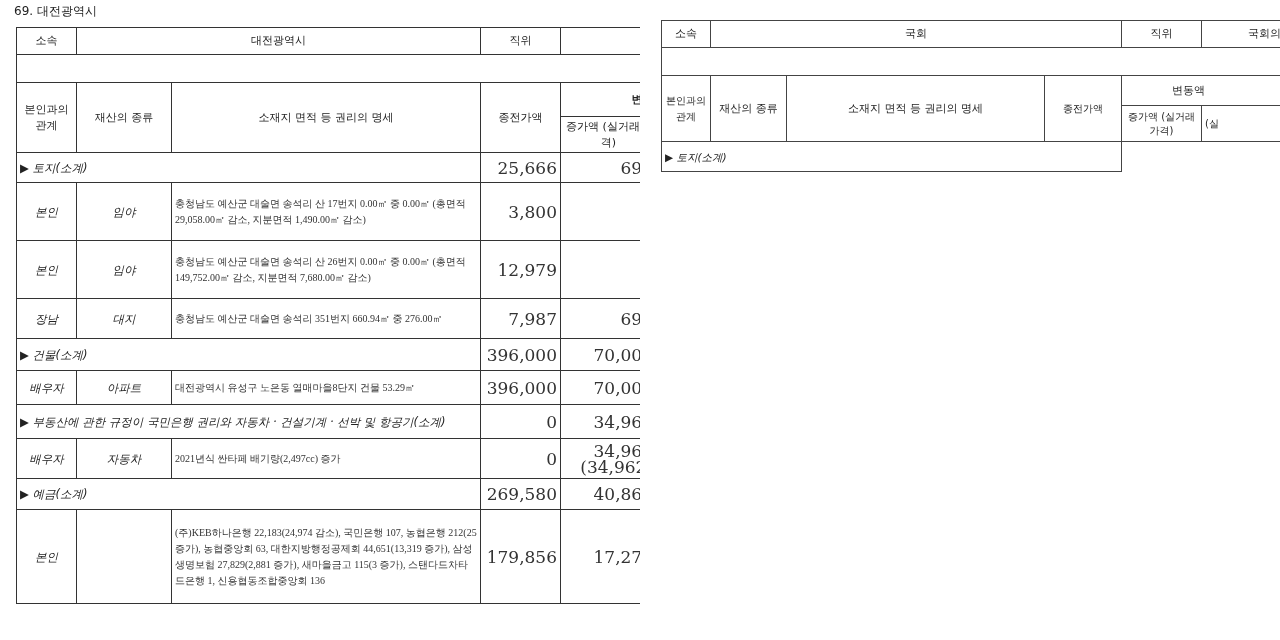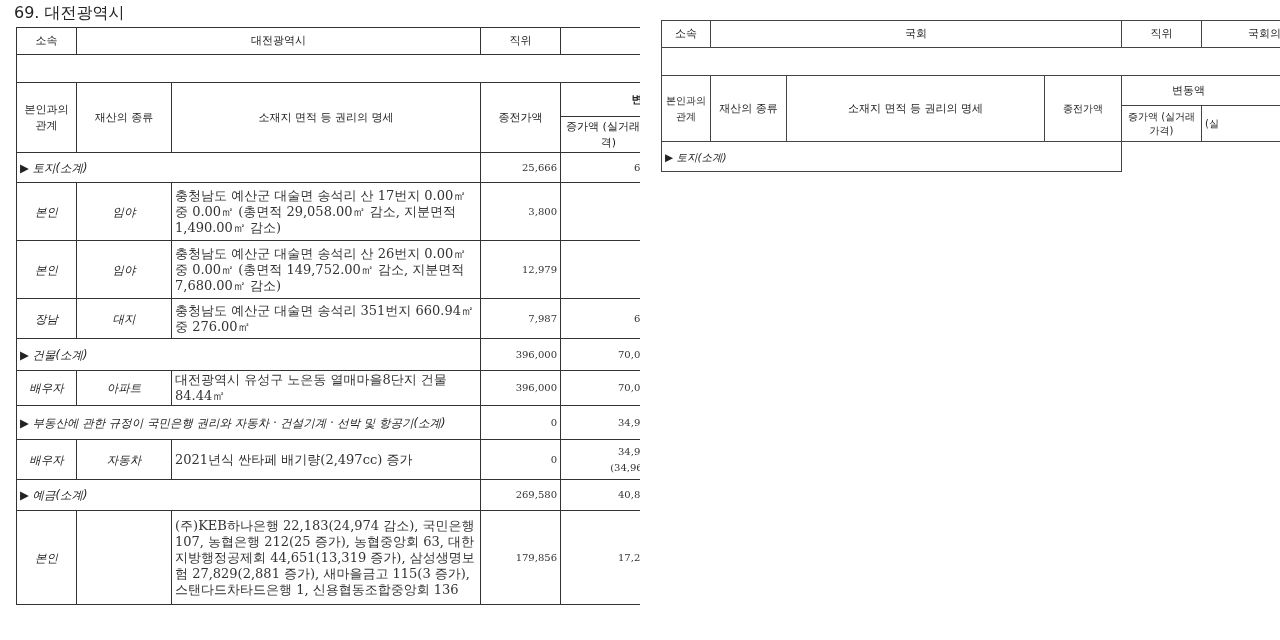--- a/index.html
+++ b/index.html
@@ -6,38 +6,38 @@
   body {
     width: 1280px; height: 640px; overflow: hidden; background: #ffffff;
     position: relative;
     font-family: "DejaVu Serif", "Liberation Serif", serif;
     color: #222;
   }
   .panel { position: absolute; top: 0; overflow: hidden; background: #fff; }
   #left { left: 0; width: 640px; height: 640px; }
   #right { left: 656px; width: 624px; height: 640px; top: 0; }
   .heading {
-    position: absolute; left: 14px; top: 3px; font-size: 16px; color: #222;
+    position: absolute; left: 14px; top: 3px; font-size: 12px; color: #222;
     font-family: "DejaVu Sans", sans-serif;
   }
   table.doc {
     position: absolute; border-collapse: collapse; table-layout: fixed;
     font-size: 11px;
   }
   table.doc td {
     border: 1px solid #333; padding: 1px 3px; vertical-align: middle;
     line-height: 16px; overflow: hidden;
   }
   .c { text-align: center; }
   .r { text-align: right; }
   .l { text-align: left; }
   .hdr { font-family: "DejaVu Sans", sans-serif; font-size: 11px; }
   .sub { font-family: "DejaVu Sans", sans-serif; font-size: 11.5px; font-style: italic; }
-  .desc { font-size: 13px; line-height: 17px; color: #333; }
-  .num { font-size: 10px; color: #333; }
+  .desc { font-size: 10px; line-height: 17px; color: #333; font-family: Liberation Serif, serif; }
+  .num { font-size: 17px; color: #333; }
   .bold { font-weight: bold; }
   #right table.doc td { border-color: #444; }
 </style>
 </head>
 <body>
 
 <div id="left" class="panel">
   <div class="heading">69. 대전광역시</div>
   <table class="doc" style="left:16px; top:27px; width:640px;">
     <colgroup>
@@ -96,21 +96,21 @@
     </tr>
 
     <tr style="height:32px">
       <td colspan="3" class="l sub">▶ 건물(소계)</td>
       <td class="r num">396,000</td>
       <td class="r num">70,000</td>
     </tr>
     <tr style="height:34px">
       <td class="c sub">배우자</td>
       <td class="c sub">아파트</td>
-      <td class="l desc">대전광역시 유성구 노은동 열매마을8단지 건물 84.44㎡</td>
+      <td class="l desc">대전광역시 유성구 노은동 열매마을8단지 건물 53.29㎡</td>
       <td class="r num">396,000</td>
       <td class="r num">70,000</td>
     </tr>
 
     <tr style="height:34px">
       <td colspan="3" class="l sub">▶ 부동산에 관한 규정이 국민은행 권리와 자동차 · 건설기계 · 선박 및 항공기(소계)</td>
       <td class="r num">0</td>
       <td class="r num">34,962</td>
     </tr>
     <tr style="height:40px">

